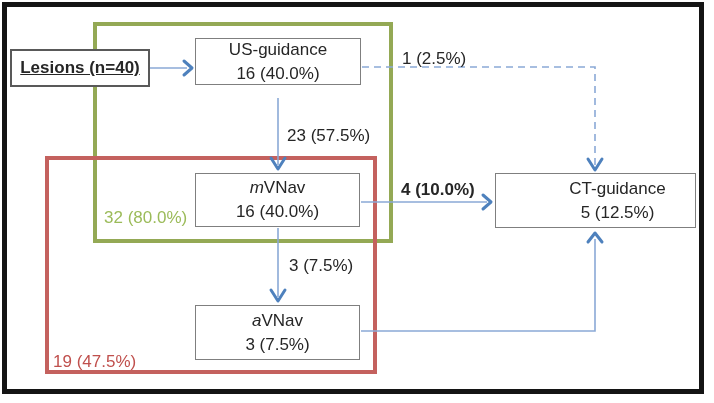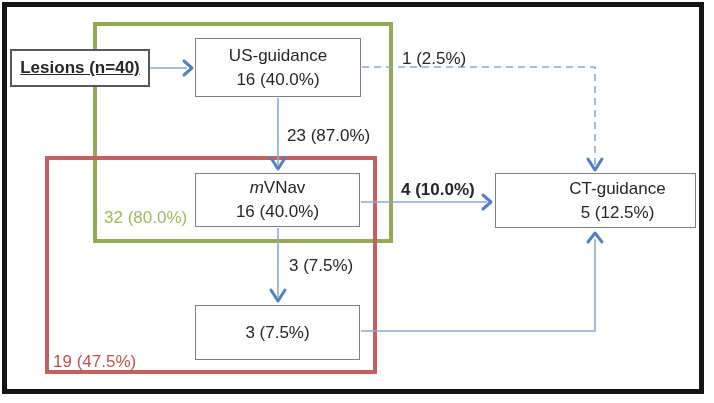--- a/index.html
+++ b/index.html
@@ -27,21 +27,21 @@
                 stroke-linecap:round; stroke-linejoin:round; }
   .node {
     position:absolute; background:#ffffff; border:1px solid var(--node-border,#7f7f7f);
     box-sizing:border-box; display:flex; flex-direction:column; align-items:center;
     justify-content:center; text-align:center; font-size:17px; line-height:24px;
   }
   .node-lesions {
     left:10px; top:49px; width:140px; height:38px;
     border:2px solid #595959; font-weight:bold;text-decoration:underline;
   }
-  .node-us    { left:195px; top:38px;  width:166px; height:59px; }
+  .node-us    { left:195px; top:38px;  width:166px; height:47px; }
   .node-mvnav { left:195px; top:173px; width:165px; height:54px; }
   .node-avnav { left:195px; top:305px; width:165px; height:55px; }
   .node-ct    { left:495px; top:173px; width:201px; height:55px;padding-left:44px; }
   .node .ital { font-style:italic; }
   .edge-label { position:absolute; font-size:17px; white-space:nowrap; }
   .lbl-us-mvnav   { left:287px; top:126px; }
   .lbl-us-ct      { left:402px; top:49px;  }
   .lbl-mvnav-ct   { left:401px; top:180px;font-weight:bold; }
   .lbl-mvnav-avnav{ left:289px; top:256px; }
   .lbl-avnav-ct   { left:403px; top:311px; }
@@ -88,29 +88,30 @@
     <span>US-guidance</span>
     <span>16 (40.0%)</span>
   </div>
 
   <div class="node node-mvnav">
     <span><span class="ital">m</span><span>VNav</span></span>
     <span>16 (40.0%)</span>
   </div>
 
   <div class="node node-avnav">
+    <span><span class="ital">a</span><span>VNav</span></span>
     <span>3 (7.5%)</span>
   </div>
 
   <div class="node node-ct">
     <span>CT-guidance</span>
     <span>5 (12.5%)</span>
   </div>
 
-  <div class="edge-label lbl-us-mvnav">23 (87.0%)</div>
+  <div class="edge-label lbl-us-mvnav">23 (57.5%)</div>
   <div class="edge-label lbl-us-ct">1 (2.5%)</div>
   <div class="edge-label lbl-mvnav-ct">4 (10.0%)</div>
   <div class="edge-label lbl-mvnav-avnav">3 (7.5%)</div>
 
   <div class="group-label lbl-green">32 (80.0%)</div>
   <div class="group-label lbl-red">19 (47.5%)</div>
 
 </div>
 
 </body></html>

